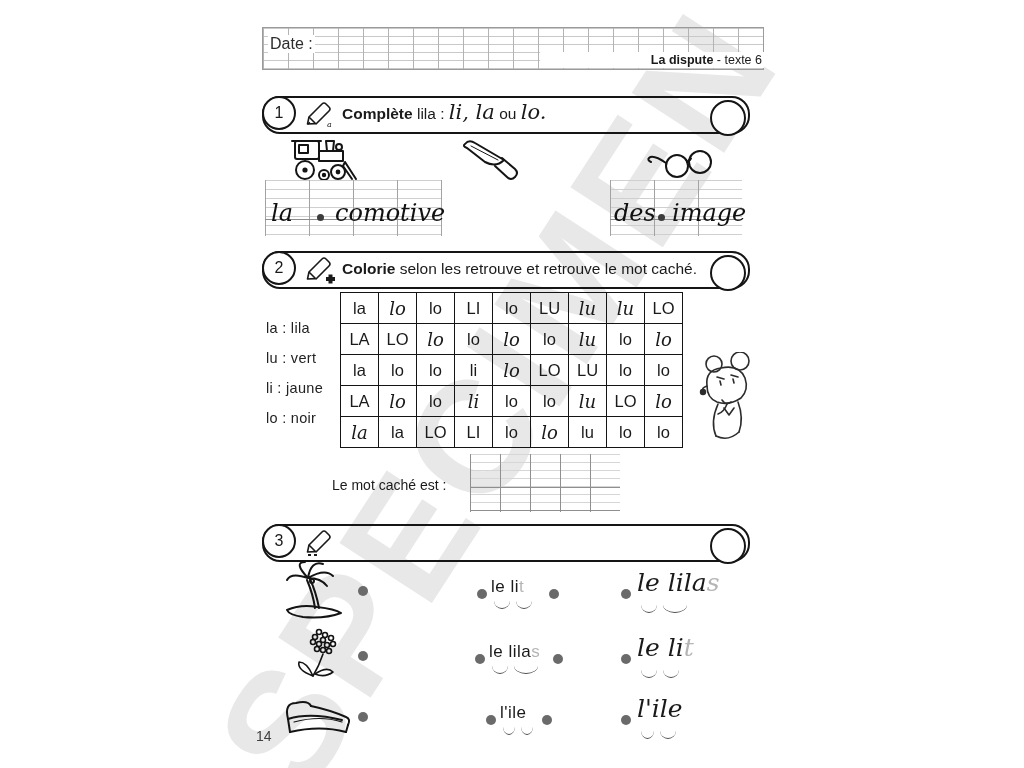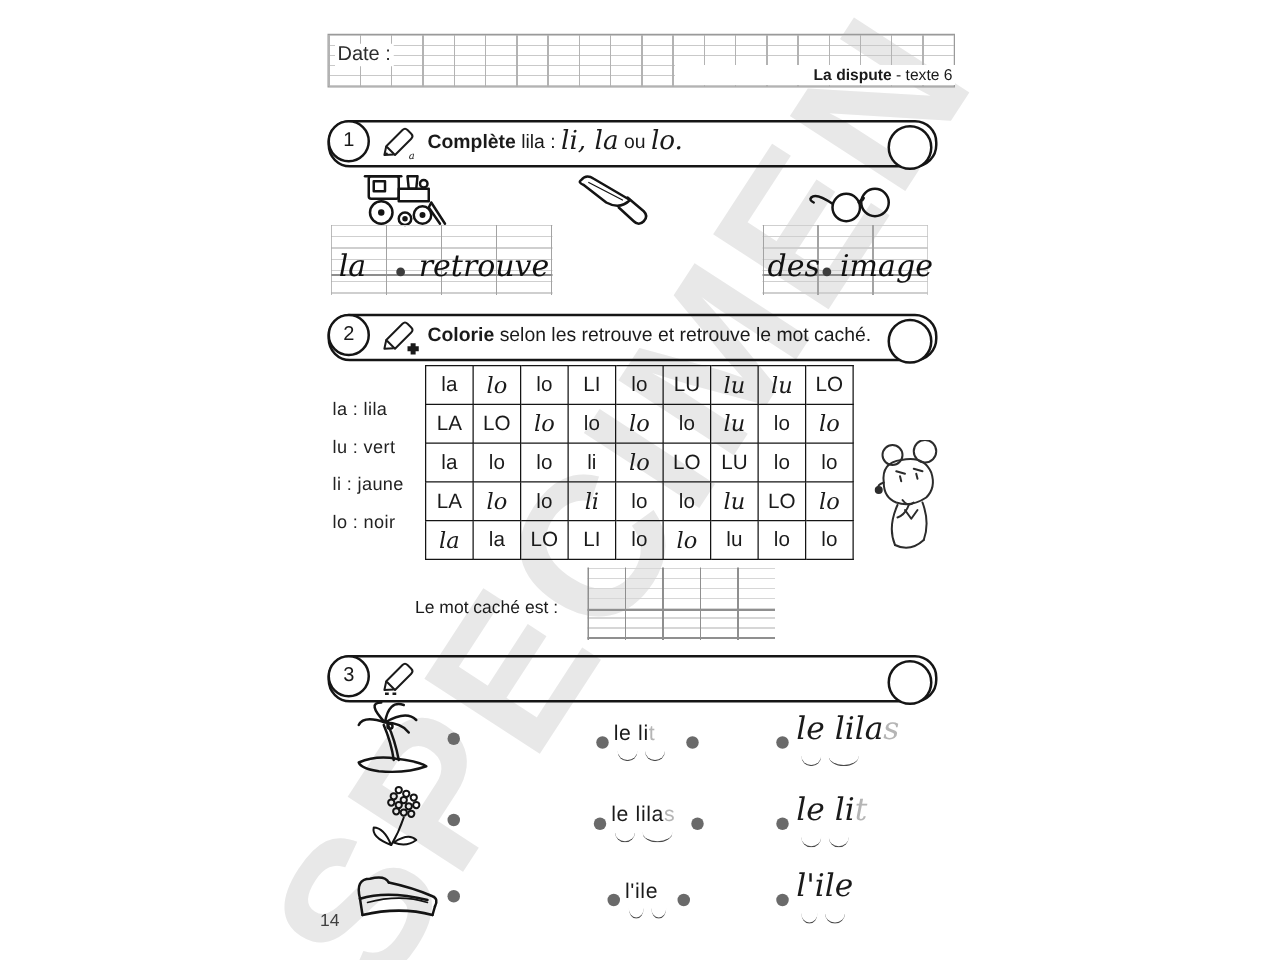--- a/index.html
+++ b/index.html
@@ -135,21 +135,21 @@
             <circle cx="55" cy="20" r="11"></circle>
         <path d="M42 20 Q48 14 45 18"></path>
             <path d="M21 21 Q8 12 4 16 Q2 18 6 20"></path>
       </g>
         </svg>
     </span>
 
     <div class="ruled" style="left:265px;width:177px;">
       <span class="cw cursive" style="left:6px;">la</span>
       <span class="wdot" style="left:52px;"></span>
-      <span class="cw cursive" style="left:70px;">retrouve</span>
+      <span class="cw cursive" style="left:70px;">comotive</span>
     </div>
 
 
     <div class="ruled" style="left:610px;width:132px;">
       <span class="cw cursive" style="left:4px;">des</span>
       <span class="wdot" style="left:48px;"></span>
       <span class="cw cursive" style="left:62px;">image</span>
     </div>
 
     <div class="banner" style="top:251px;">

